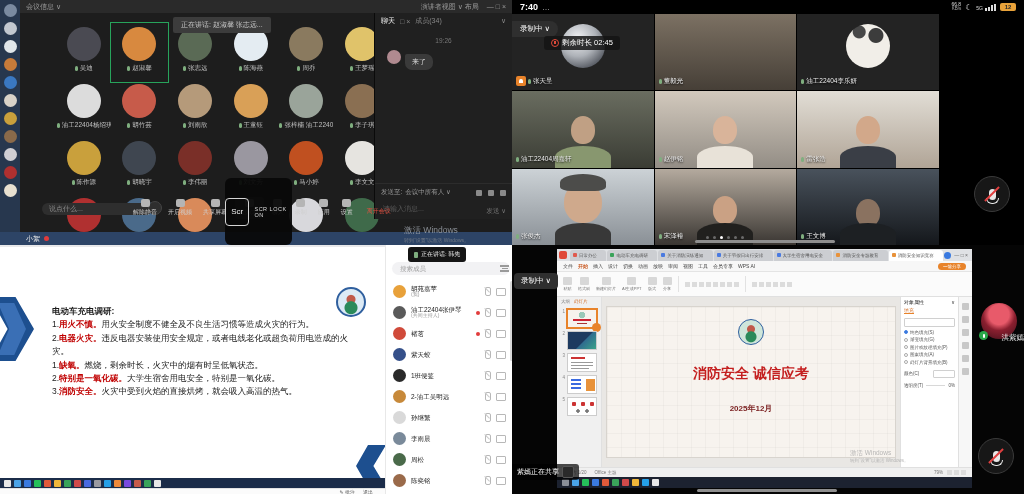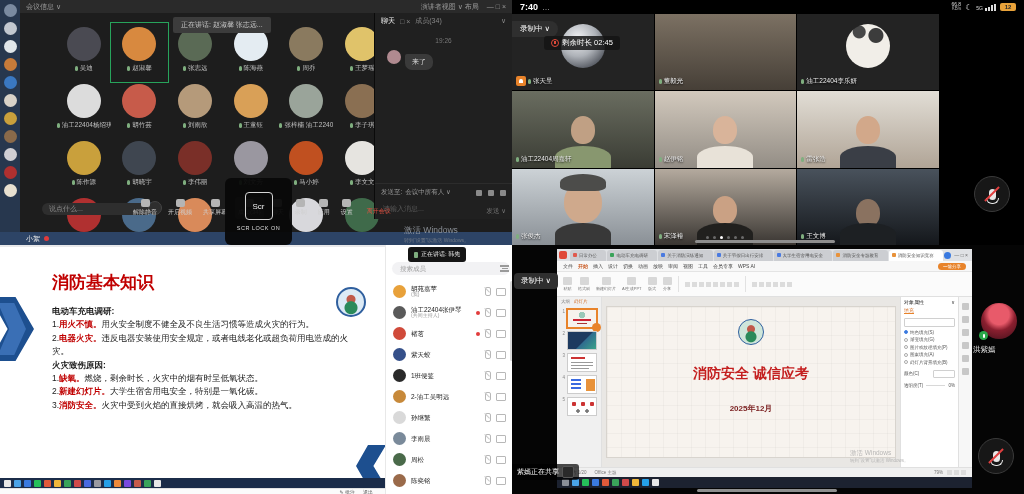--- a/index.html
+++ b/index.html
@@ -36,21 +36,21 @@
   .tl-hand{position:absolute;left:128px;bottom:17px;width:12px;height:12px;border-radius:50%;
     background:#2e2e2e;z-index:3;border:1px solid #444;}
   .tl-toolbar{position:absolute;left:110px;bottom:13px;display:flex;gap:5px;align-items:flex-end;
     z-index:3;}
   .tbtn{display:flex;flex-direction:column;align-items:center;gap:1px;padding:2px 3px;border-radius:3px;}
   .tbtn.active{background:#3d3d3d;}
   .tbico{width:9px;height:8px;background:#b5b5b5;border-radius:2px;}
   .tbtn span{font-size:6px;color:#cfcfcf;white-space:nowrap;}
   .tl-leave{align-self:flex-end;margin-left:6px;font-size:6px;color:#e05040;padding-bottom:3px;white-space:nowrap;}
   .scr{position:absolute;left:205px;top:178px;width:67px;height:67px;background:rgba(8,8,8,.95);
-    border-radius:6px;z-index:6;display:flex;flex-direction:column;align-items:center;justify-content:center;gap:5px;}
+    border-radius:6px;z-index:6;display:flex;flex-direction:row;align-items:center;justify-content:center;gap:5px;}
   .scr .key{width:26px;height:26px;border:1.5px solid #d5d5d5;border-radius:4px;color:#eee;
     font-size:8px;display:flex;align-items:center;justify-content:center;}
   .scr .lbl{font-size:5.5px;color:#ddd;letter-spacing:.5px;}
   .tl-chat{position:absolute;right:0;top:13px;width:137px;bottom:13px;background:#202020;
     border-left:1px solid #0a0a0a;z-index:2;}
   .tl-chat-head{height:16px;display:flex;align-items:center;gap:5px;padding:0 6px;font-size:7px;color:#888;}
   .tl-chat-head .tab-on{color:#eee;}
   .tl-chat-time{text-align:center;font-size:6.5px;color:#777;margin-top:8px;}
   .tl-msg{display:flex;gap:4px;margin:6px 0 0 12px;align-items:flex-start;}
   .tl-msg .mava{width:14px;height:14px;border-radius:50%;background:#b08a90;flex:0 0 auto;}
@@ -266,21 +266,21 @@
   .br-sharer{position:absolute;left:0px;top:219px;display:flex;align-items:center;gap:3px;z-index:8;
     background:rgba(0,0,0,.7);padding:2px 5px;border-radius:0 3px 3px 0;}
   .br-sharer span{font-size:7px;color:#fff;}
   .br-sharer .mbox{width:10px;height:10px;background:#2a2a2a;border-radius:2px;border:1px solid #555;}
   .br-part{position:absolute;right:0;top:0;width:51px;height:249px;background:#050505;z-index:4;}
   .rose{position:absolute;left:50%;top:58px;width:36px;height:36px;margin-left:-18px;border-radius:50%;
     background:radial-gradient(circle at 50% 32%,#e85a6a 10px,#8a1f2f 16px,#40101a);}
   .greenmic{position:absolute;left:6px;top:86px;width:9px;height:9px;border-radius:50%;background:#2aa84a;
     display:flex;align-items:center;justify-content:center;}
   .greenmic::after{content:"";width:2px;height:4px;background:#fff;border-radius:1px;}
-  .br-pname{position:absolute;left:0;right:0;top:100px;text-align:left;font-size:7.5px;color:#eee;}
+  .br-pname{position:absolute;left:0;right:0;top:88px;text-align:right;font-size:7.5px;color:#eee;}
   #br .micbtn{right:10px;top:193px;}
   #br .homebar{left:185px;bottom:2px;}
 </style>
 </head>
 <body>
 
 <div class="canvas">
 
   <div class="q" id="tl">
     <div class="tl-contacts">
@@ -753,37 +753,35 @@
     <div class="micbtn">
       <i class="cap"></i>
       <i class="slash"></i>
     </div>
     <div class="homebar"></div>
   </div>
 
   <div class="q" id="bl">
     <div class="slide">
       <div class="chevL"></div>
-      <div class="bl-title">消防基本知识</div>
       <div class="unilogo" title="YANGTZE UNIVERSITY"></div>
       <div class="bl-body">
         <div class="bl-h">电动车充电调研:</div>
         <div>
 
             <div class="bl-line"><span>1.</span><span class="lead">用火不慎。</span><span>用火安全制度不健全及不良生活习惯等造成火灾的行为。</span></div>
 
             <div class="bl-line"><span>2.</span><span class="lead">电器火灾。</span><span>违反电器安装使用安全规定，或者电线老化或超负荷用电造成的火灾。</span></div>
 
           </div>
-        <div class="bl-h">火灾致伤原因:</div>
         <div>
 
             <div class="bl-line"><span>1.</span><span class="lead">缺氧。</span><span>燃烧，剩余时长，火灾中的烟有时呈低氧状态。</span></div>
 
-            <div class="bl-line"><span>2.</span><span class="lead">新建幻灯片。</span><span>大学生宿舍用电安全，特别是一氧化碳。</span></div>
+            <div class="bl-line"><span>2.</span><span class="lead">特别是一氧化碳。</span><span>大学生宿舍用电安全，特别是一氧化碳。</span></div>
 
             <div class="bl-line"><span>3.</span><span class="lead">消防安全。</span><span>火灾中受到火焰的直接烘烤，就会吸入高温的热气。</span></div>
 
           </div>
       </div>
       <div class="chevR"></div>
     </div>
     <div class="bl-taskbar">
 
     <i class="tbi" style="background: rgb(232, 232, 232);"></i>

